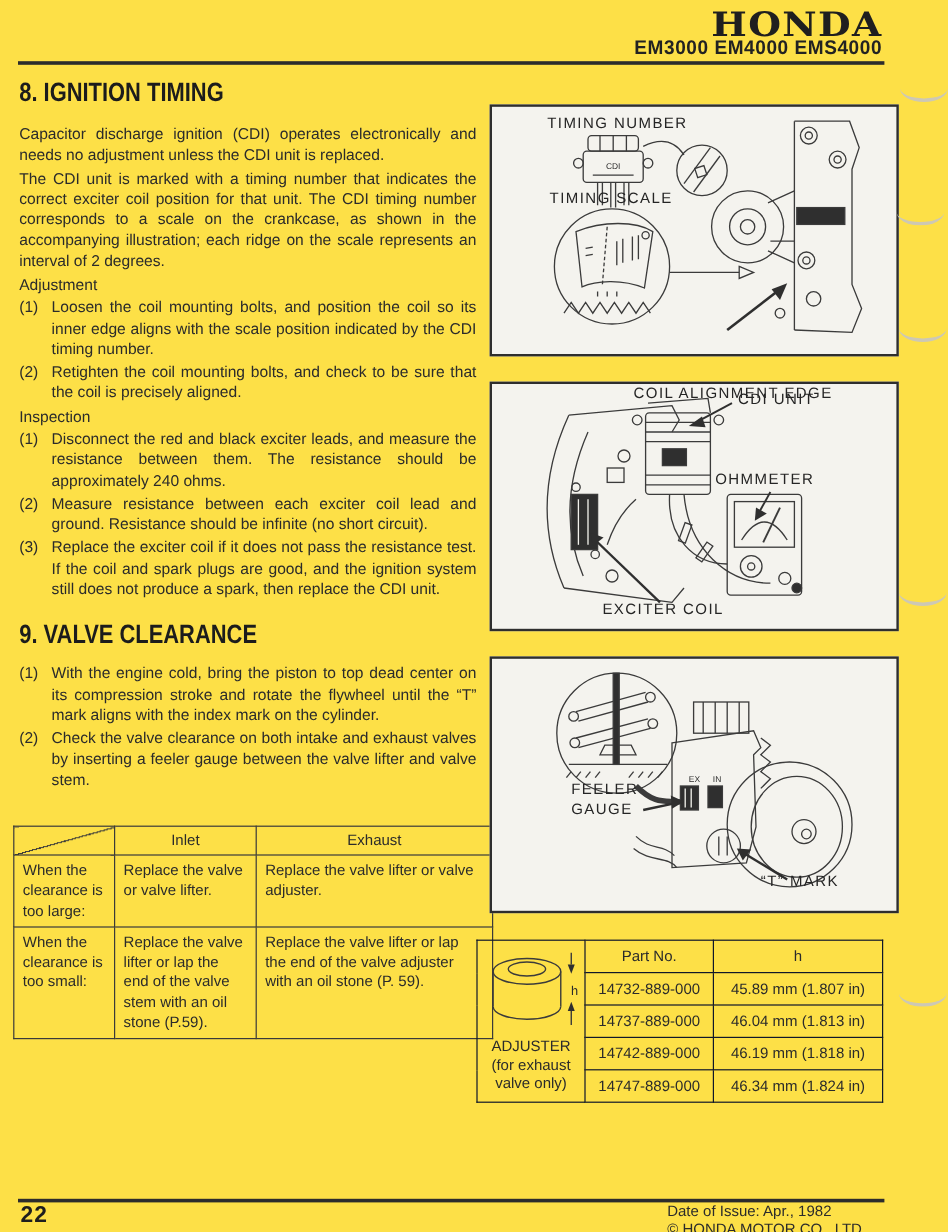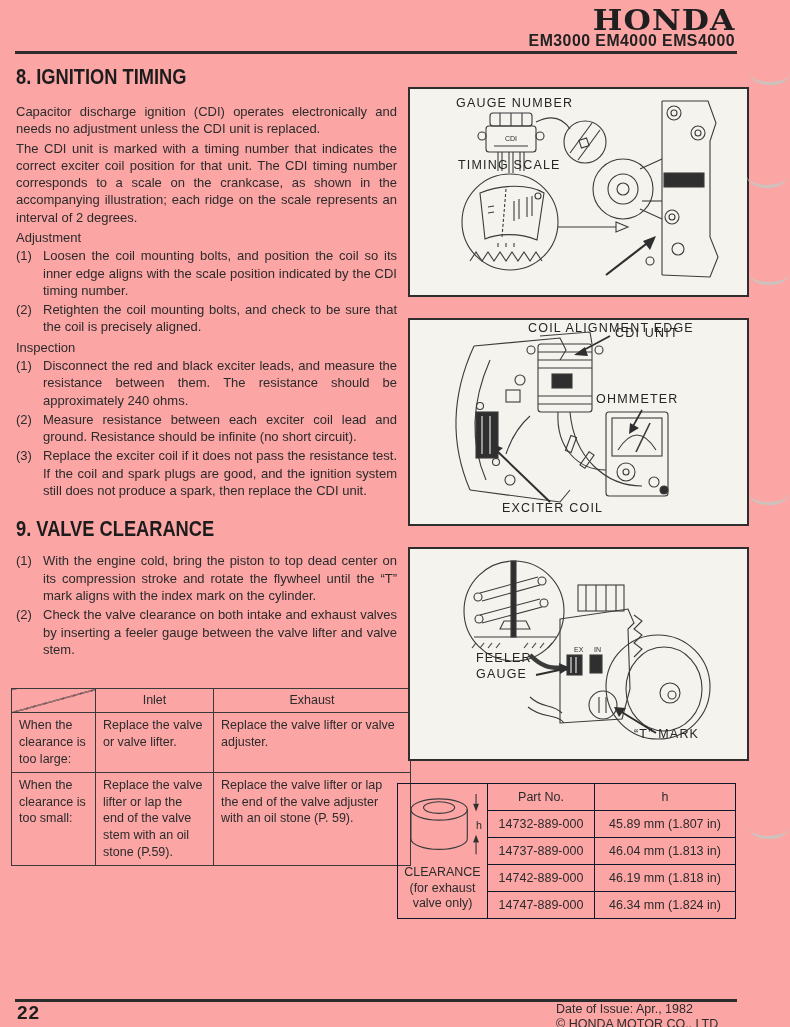--- a/index.html
+++ b/index.html
@@ -1,19 +1,19 @@
 <!DOCTYPE html>
 <html><head>
 <meta charset="utf-8">
 <style>
   html,body{margin:0;padding:0;}
   body{background:#888;}
   #page{
     position:relative; width:790px; height:1027px; overflow:hidden;
-    background:#fca5a5;
+    background:#fde047;
     font-family:"Liberation Sans", sans-serif;
     color:#2b2b2b;
   }
   
   .brand{
     position:absolute; top:4px; right:55px;
     font-family:"DejaVu Serif", serif; font-weight:bold;
     font-size:28px; letter-spacing:1px; color:#1f1f1f;
     transform:scaleX(1.12); transform-origin:100% 50%;
   }
@@ -241,21 +241,21 @@
           <circle cx="262" cy="128" r="3"></circle>
         <rect x="254" y="84" width="40" height="14" fill="#2f2f2f"></rect>
         <line x1="232" y1="112" x2="252" y2="112"></line>
         <circle cx="240" cy="172" r="4"></circle>
       </g>
 
       <line x1="196" y1="186" x2="240" y2="152" stroke="#2f2f2f" stroke-width="2.2"></line>
       <path d="M246,147 L233,152 L240,161 Z" fill="#2f2f2f"></path>
       <text x="101" y="52" font-size="7" text-anchor="middle">CDI</text>
     </svg>
-    <div class="figlabel" style="left:46px; top:7px;">GAUGE NUMBER</div>
+    <div class="figlabel" style="left:46px; top:7px;">TIMING NUMBER</div>
     <div class="figlabel" style="left:48px; top:69px;">TIMING SCALE</div>
     <div class="figlabel" style="left:118px; top:184px;margin-top:48px;">COIL ALIGNMENT EDGE</div>
   </div>
 
   <div id="fig3" class="figbox">
     <svg viewBox="0 0 337 206" width="337" height="206">
       <g stroke="#3b3b3b" fill="none" stroke-width="1.1">
 
         <circle cx="104" cy="62" r="50"></circle>
         <line x1="64" y1="88" x2="146" y2="88"></line>
@@ -392,21 +392,21 @@
             <line x1="69" y1="18" x2="69" y2="48"></line>
             <path d="M11,48 A29,11 0 0,0 69,48"></path>
             <line x1="78" y1="2" x2="78" y2="12"></line>
             <line x1="78" y1="52" x2="78" y2="64"></line>
           </g>
           <path d="M75,12 L81,12 L78,20 Z" fill="#2f2f2f"></path>
           <path d="M75,52 L81,52 L78,44 Z" fill="#2f2f2f"></path>
           <text x="84" y="38" font-size="11" text-anchor="end">h</text>
         </svg>
         <div class="cap">
-          <div>CLEARANCE</div>
+          <div>ADJUSTER</div>
           <div>(for exhaust</div>
           <div>valve only)</div>
         </div>
       </td>
       <th>Part No.</th>
       <th>h</th>
     </tr>
     <tr>
       <td>14732-889-000</td>
       <td>45.89 mm (1.807 in)</td>

